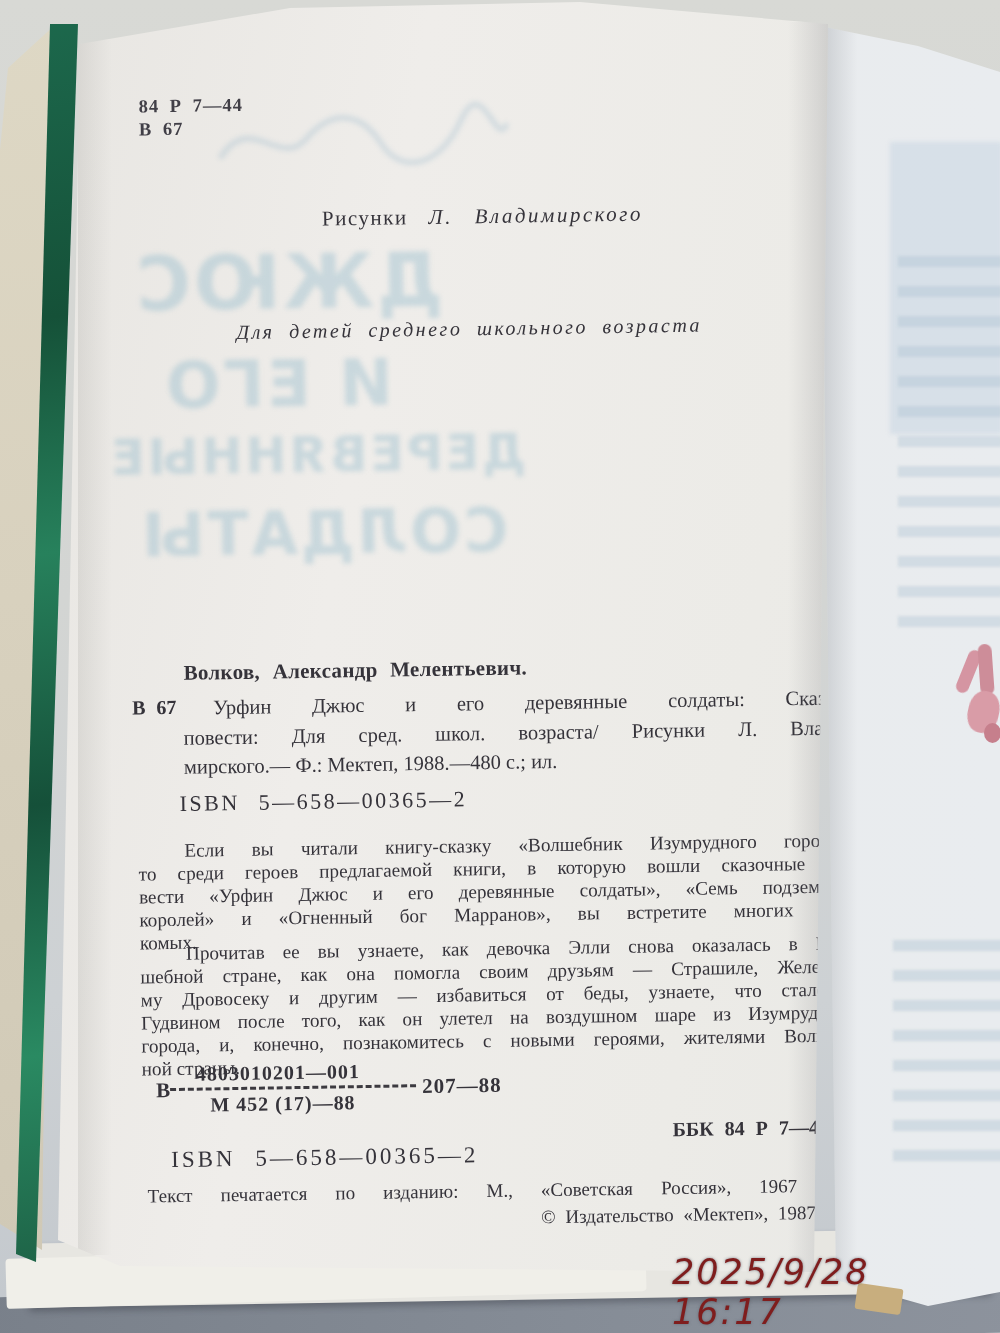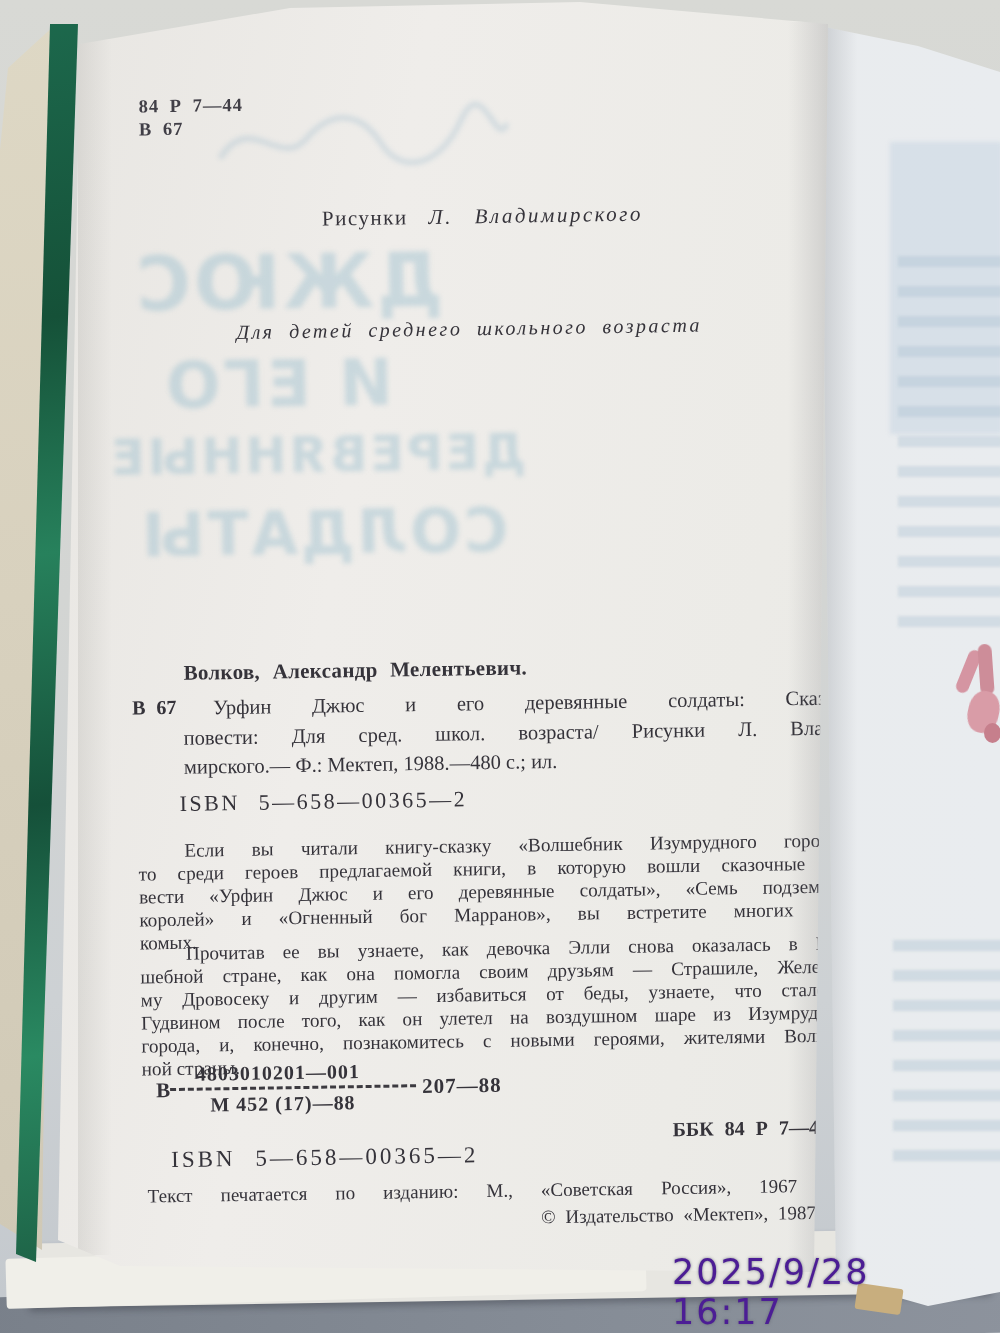--- a/index.html
+++ b/index.html
@@ -89,23 +89,23 @@
   .frac .den{font-size:20px;padding:3px 0 0 40px;letter-spacing:1px;}
   .formula .suf{font-size:21px;margin-left:6px;letter-spacing:1px;}
   .bbk{left:666px;top:1121px;font-size:20px;font-weight:600;word-spacing:6px;}
   .isbn2{left:164px;top:1142px;font-size:23px;letter-spacing:3px;word-spacing:11px;}
   .edition{left:140px;top:1180px;width:688px;font-size:19px;}
   .copy{left:470px;top:1207px;width:358px;font-size:19px;text-align:right;word-spacing:5px;}
   
   .tan-wedge{left:856px;top:1286px;width:46px;height:26px;z-index:8;
     background:#c8ae7e;border-radius:3px;transform:rotate(8deg);}
   .timestamp{left:672px;top:1252px;z-index:9;
-    font-family:"DejaVu Sans",sans-serif;font-size:35px;color:#4c1d95;
+    font-family:"DejaVu Sans",sans-serif;font-size:35px;color:#7f1d1d;
     letter-spacing:2px;word-spacing:16px;
-    text-shadow:0 0 3px rgba(90,95,105,.75);}
+    text-shadow:0 0 3px rgba(90,95,105,.75);font-style:italic;}
 </style>
 </head>
 <body>
 
 <div class="abs fabric"></div>
 <div class="abs table"></div>
 <div class="abs under-stack"></div>
 <div class="abs under-stack2"></div>
 <div class="abs cover-cream"></div>
 <div class="abs cover-green"></div>

